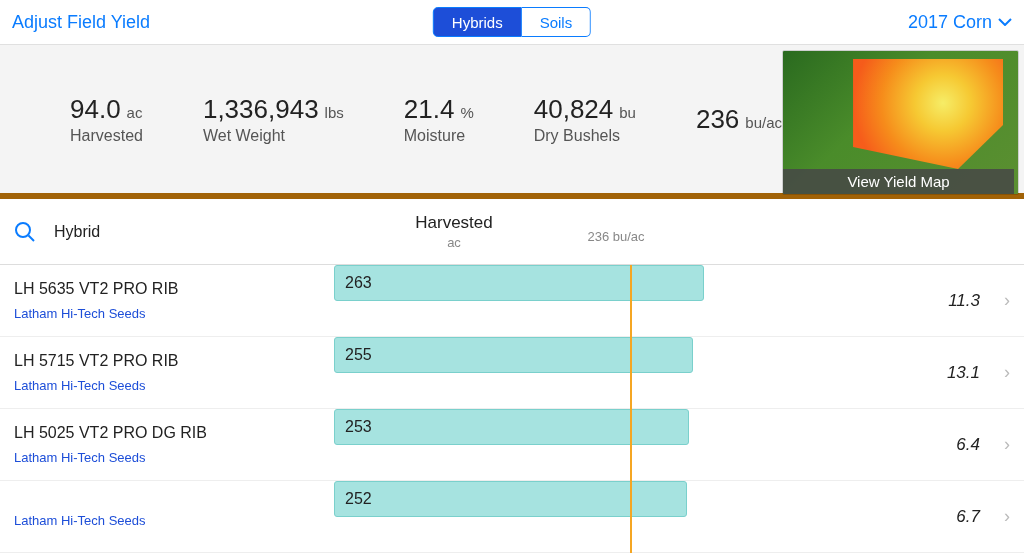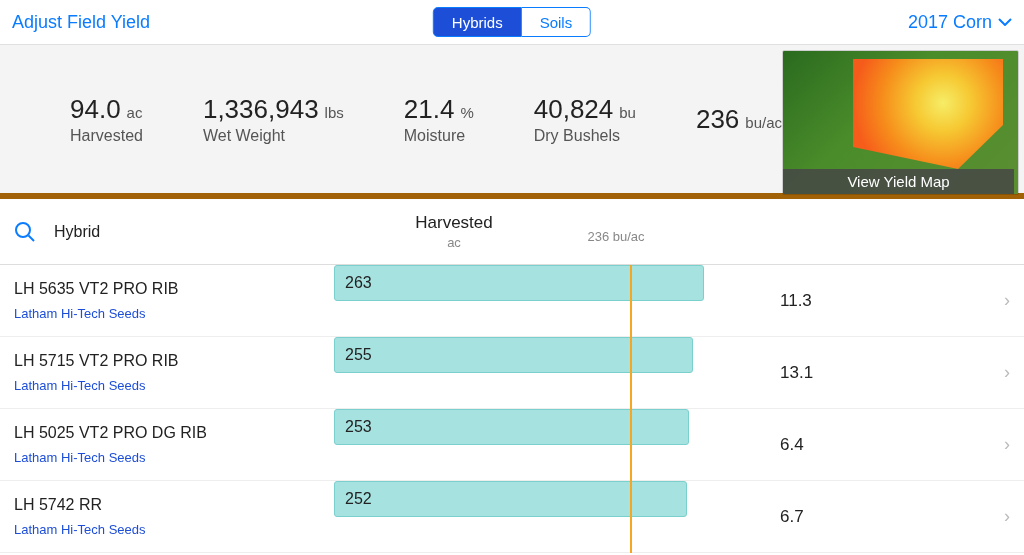--- a/index.html
+++ b/index.html
@@ -31,21 +31,21 @@
   .col-harvested .h-title { font-size: 17px; color: #222; }
   .col-harvested .h-unit { font-size: 13px; color: #888; margin-top: 2px; }
   .rows { position: relative; }
   .threshold-line { position: absolute; top: 0; bottom: 0; left: 630px; width: 2px; background: #f5a623; z-index: 2; }
   .row { display: flex; align-items: center; height: 72px; padding: 0 14px; border-bottom: 1px solid #eee; position: relative; }
   .row .name-cell { width: 320px; }
   .row .name { font-size: 16px; color: #222; }
   .row .brand { font-size: 13px; color: #1d4ed8; margin-top: 8px; }
   .row .bar-cell { flex: 1; display: flex; align-items: flex-start; position: relative; height: 100%; }
   .row .bar { height: 36px; background: #a6e3e0; border: 1px solid #7ad0cc; border-radius: 3px; display: flex; align-items: center; padding-left: 10px; font-size: 16px; color: #222; }
-  .row .harv-cell { width: 200px; text-align: left; font-size: 17px; color: #222; }
+  .row .harv-cell { width: 200px; text-align: right; font-size: 17px; color: #222; font-style: italic; }
   .row .chev-cell { width: 30px; color: #bbb; font-size: 18px; text-align: right; cursor: pointer; }
   svg { display: block; }
 </style>
 </head>
 <body>
 
 <div class="header">
   <div class="header-left">Adjust Field Yield</div>
   <div class="header-center">
     <div class="seg-btn active">Hybrids</div>
@@ -152,21 +152,20 @@
         <div class="brand">Latham Hi-Tech Seeds</div>
       </div>
       <div class="bar-cell">
         <div class="bar" style="width:355.2px">253</div>
       </div>
       <div class="harv-cell">6.4</div>
       <div class="chev-cell">›</div>
     </div>
     <div class="row">
       <div class="name-cell">
-        <div class="name">LH 5742 RR</div>
         <div class="brand">Latham Hi-Tech Seeds</div>
       </div>
       <div class="bar-cell">
         <div class="bar" style="width:353.35px">252</div>
       </div>
       <div class="harv-cell">6.7</div>
       <div class="chev-cell">›</div>
     </div>
   </div>
 

